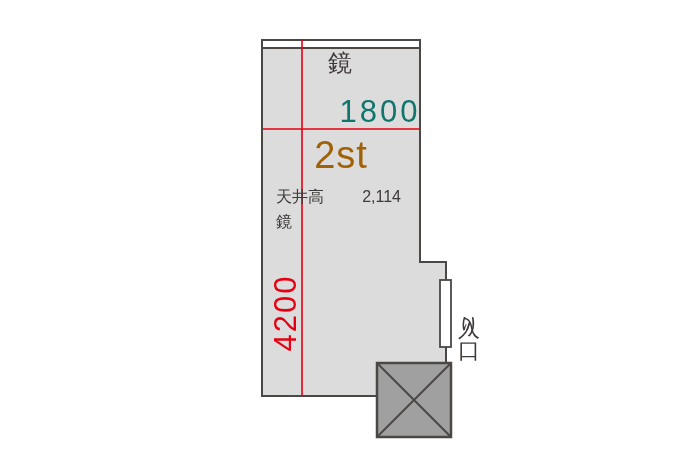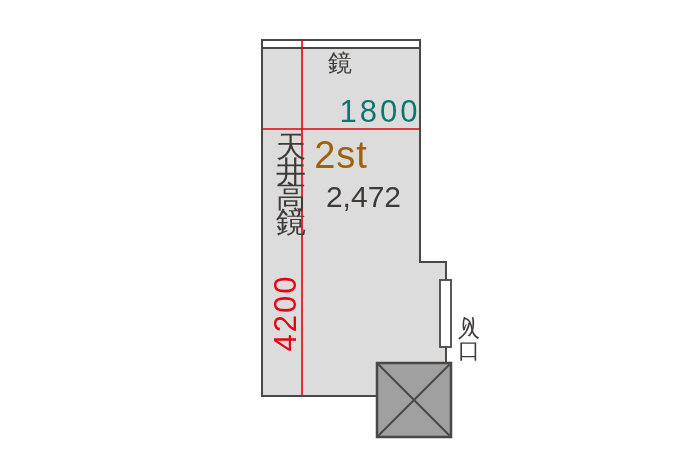--- a/index.html
+++ b/index.html
@@ -40,21 +40,21 @@
     position: absolute;
     left: 276px; top: 184px;
     width: 125px;
   }
   .spec-row {
     display: flex;
     justify-content: space-between;
     align-items: flex-end;
     height: 25px;
     line-height: 25px;
-    font-size: 30px;
+    font-size: 16px;
   }
   .dim-length {
     left: 286px; top: 313px;
     transform: translate(-50%, -50%) rotate(-90deg);
     font-size: 31px;
     letter-spacing: 2px;
     color: #e60012;
   }
   .entrance-label {
     left: 469px; top: 313px;
@@ -88,21 +88,21 @@
 
   <div class="txt mirror-label">鏡</div>
 
   <div class="txt dim-width">1800</div>
 
   <div class="txt room-name">2st</div>
 
   <div class="specs">
     <div class="spec-row">
       <span>天井高</span>
-      <span>2,472</span>
+      <span>2,114</span>
     </div>
     <div class="spec-row">
       <span>鏡</span>
     </div>
   </div>
 
   <div class="txt dim-length">4200</div>
 
   <div class="txt entrance-label">入り口</div>
 

